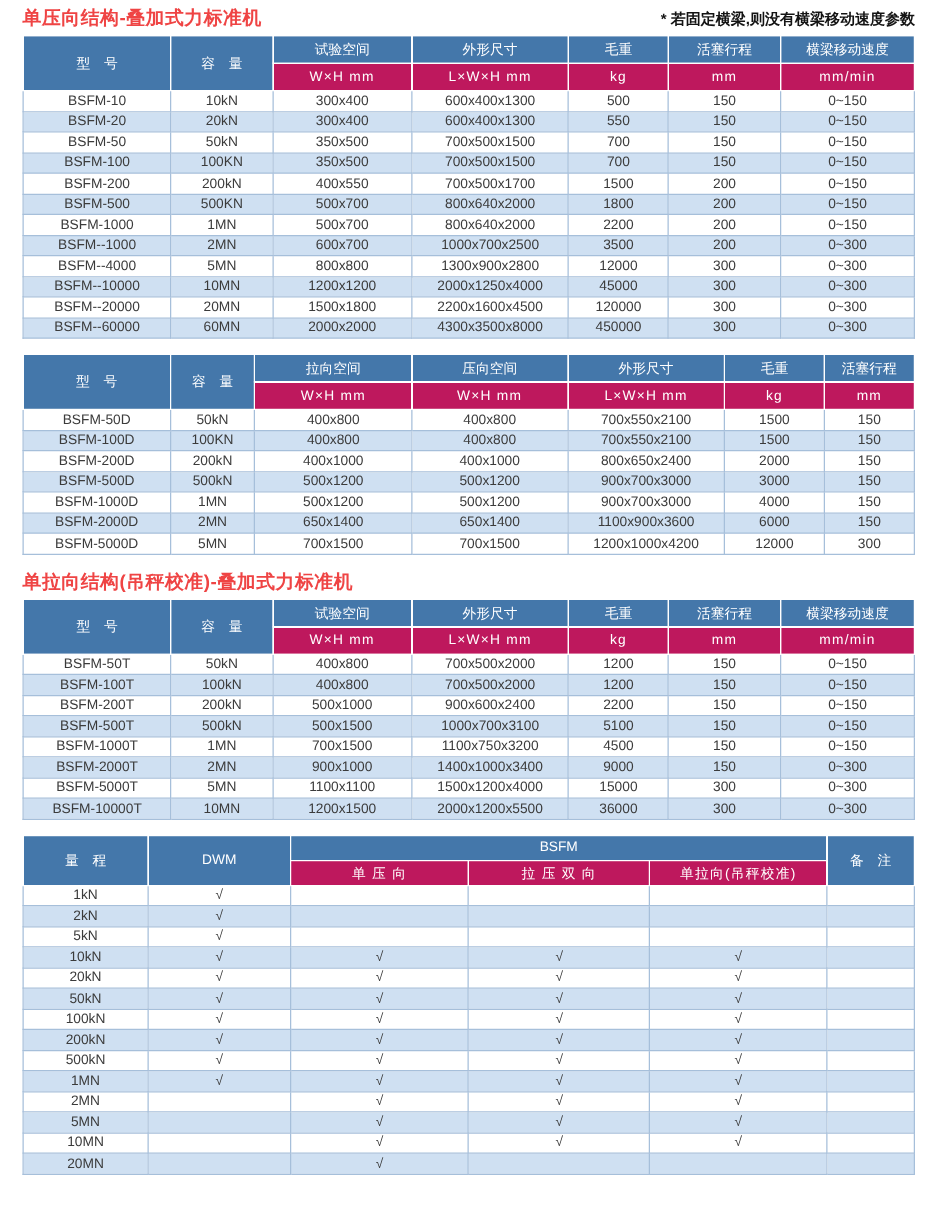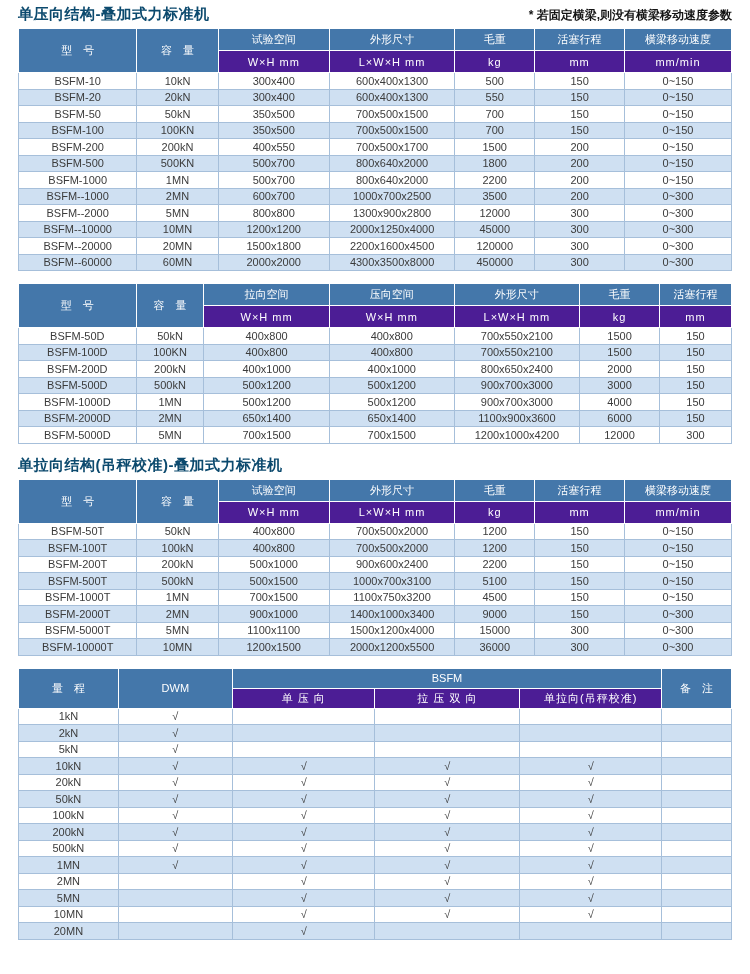--- a/index.html
+++ b/index.html
@@ -5,29 +5,29 @@
   html,body{margin:0;padding:0;}
   body{
     width:750px;height:974px;background:#ffffff;
     font-family:"Liberation Sans","DejaVu Sans",sans-serif;
     color:#3b3b3b;overflow:hidden;
   }
   .page{padding:3px 18px 0 18px;}
   .section{margin-top:12px;}
   .section:first-child{margin-top:2px;}
   .section-head{display:flex;justify-content:space-between;align-items:baseline;margin-bottom:4px;}
-  .section-title{font-size:15px;font-weight:bold;color:#0c4a6e;letter-spacing:.5px;}
+  .section-title{font-size:15px;font-weight:bold;color:#ef4444;letter-spacing:.5px;}
   .section-note{font-size:12px;font-weight:bold;color:#141414;}
   table.spec{width:100%;border-collapse:collapse;table-layout:fixed;border:1px solid #a6bfda;}
   table.spec th{
     font-weight:normal;font-size:11px;color:#ffffff;text-align:center;
     padding:0;height:21px;border:1px solid rgba(255,255,255,.9);
     background:#4477aa;overflow:hidden;white-space:nowrap;margin-top:46px;
   }
-  table.spec th.hb{background:#4c1d95;letter-spacing:1px;}
+  table.spec th.hb{background:#be185d;letter-spacing:1px;}
   table.spec td{
     font-size:11px;text-align:center;padding:0;height:15.5px;
     border:1px solid #a6bfda;background:#ffffff;color:#3b3b3b;
     overflow:hidden;white-space:nowrap;
   }
   table.spec tr.alt td{background:#cfe0f2;}
   table.spec.compact th{height:19px;}
 </style>
 </head>
 <body>
@@ -134,21 +134,21 @@
           <tr class="alt">
             <td>BSFM--1000</td>
             <td>2MN</td>
             <td>600x700</td>
             <td>1000x700x2500</td>
             <td>3500</td>
             <td>200</td>
             <td>0~300</td>
           </tr>
           <tr>
-            <td>BSFM--2000</td>
+            <td>BSFM--4000</td>
             <td>5MN</td>
             <td>800x800</td>
             <td>1300x900x2800</td>
             <td>12000</td>
             <td>300</td>
             <td>0~300</td>
           </tr>
           <tr class="alt">
             <td>BSFM--10000</td>
             <td>10MN</td>

